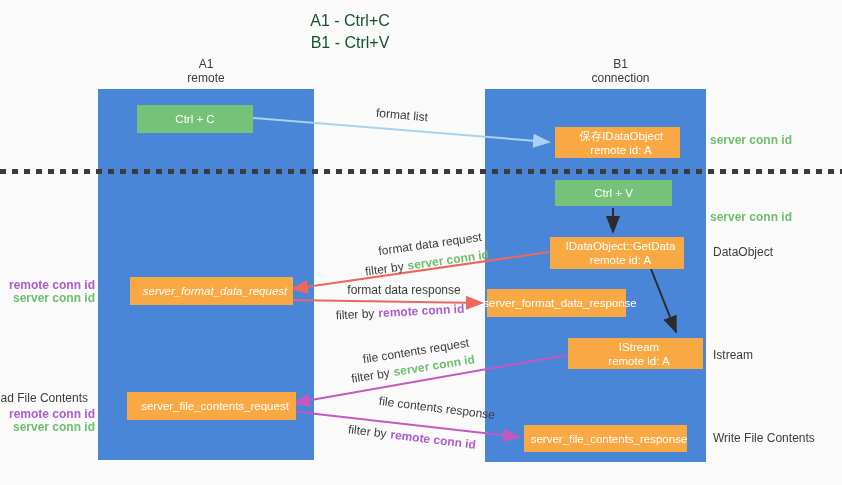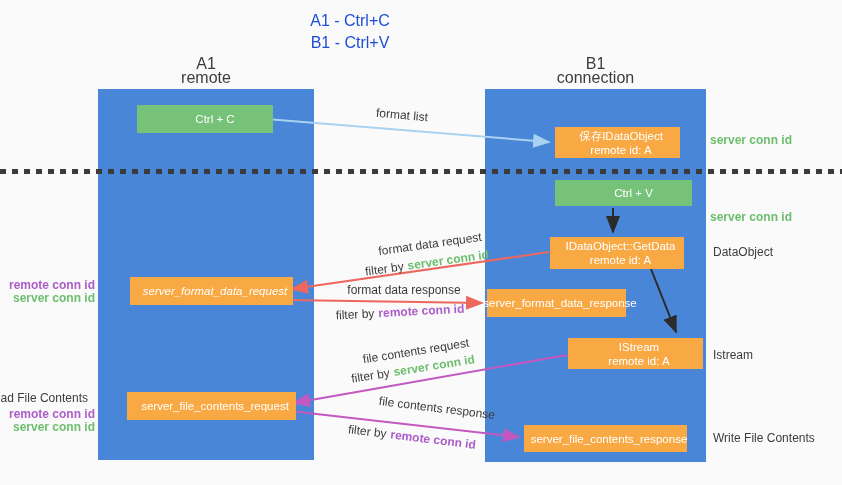--- a/index.html
+++ b/index.html
@@ -1,27 +1,27 @@
 <!DOCTYPE html>
 <html><head>
 <meta charset="utf-8">
 <style>
   html,body{margin:0;padding:0;background:#FAFAFA;font-family:"Liberation Sans",sans-serif;}
   .canvas{position:relative;width:842px;height:485px;background:#FAFAFA;overflow:hidden;}
   .title{position:absolute;left:0;top:10px;width:700px;text-align:center;
-         font-size:16px;line-height:22px;color:#1d4ed8;}
-  .col-header{position:absolute;text-align:center;font-size:16px;line-height:14px;color:#3C3C3C;}
+         font-size:16px;line-height:22px;color:#14532d;}
+  .col-header{position:absolute;text-align:center;font-size:12px;line-height:14px;color:#3C3C3C;}
   .column{position:absolute;background:#4A86D8;}
   .divider{position:absolute;left:0;top:169px;width:842px;height:5px;
            background:repeating-linear-gradient(90deg,#3B3B3B 0 6px,transparent 6px 12px);}
   .arrows{position:absolute;left:0;top:0;z-index:3;}
   .node{position:absolute;z-index:4;display:flex;flex-direction:column;align-items:center;
         justify-content:center;color:#FFFFFF;font-size:11.5px;line-height:14px;
         text-align:center;white-space:nowrap;}
-  .node.green{background:#77C279;padding-left:20px;}
+  .node.green{background:#77C279;}
   .node.orange{background:#F9A944;padding-left:7px;}
   .lbl{position:absolute;z-index:5;font-size:12px;color:#3C3C3C;white-space:nowrap;}
   .lbl.center{transform:translate(-50%,-50%);}
   .green-t{color:#6DBE6E;font-weight:bold;}
   .purple-t{color:#AC5EC9;font-weight:bold;}
   .pair .second{margin-left:4px;}
   .right-align{text-align:right;}
 </style>
 </head>
 <body>
@@ -30,21 +30,21 @@
 
   <div class="title">
     <div>A1 - Ctrl+C</div>
     <div>B1 - Ctrl+V</div>
   </div>
 
   <div class="col-header" style="left:98px;top:57px;width:216px;">
     <div>A1</div>
     <div>remote</div>
   </div>
-  <div class="col-header" style="left:485px;top:57px;width:221px;">
+  <div class="col-header" style="left:510px;top:57px;width:221px;">
     <div>B1</div>
     <div>connection</div>
   </div>
 
   <div class="column" style="left:98px;top:89px;width:216px;height:371px;"></div>
   <div class="column" style="left:485px;top:89px;width:221px;height:373px;"></div>
 
   <div class="divider"></div>
 
   <svg class="arrows" width="842" height="485" viewBox="0 0 842 485">

